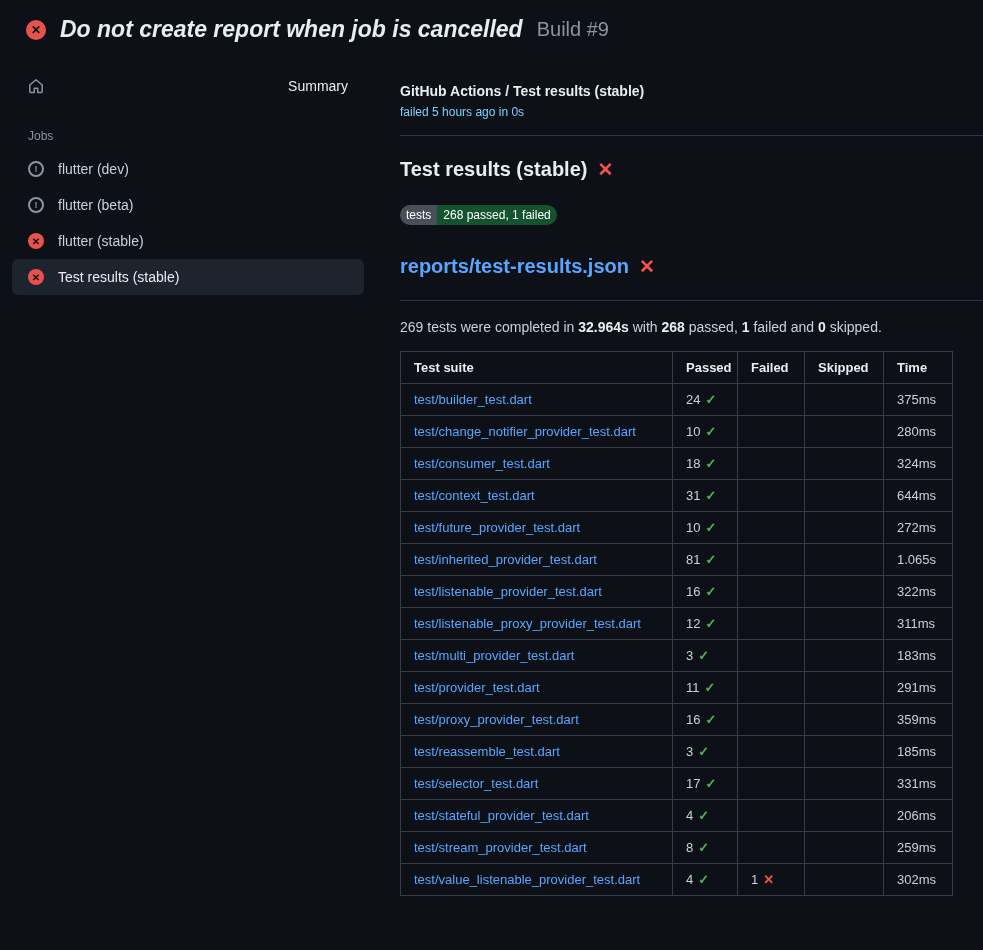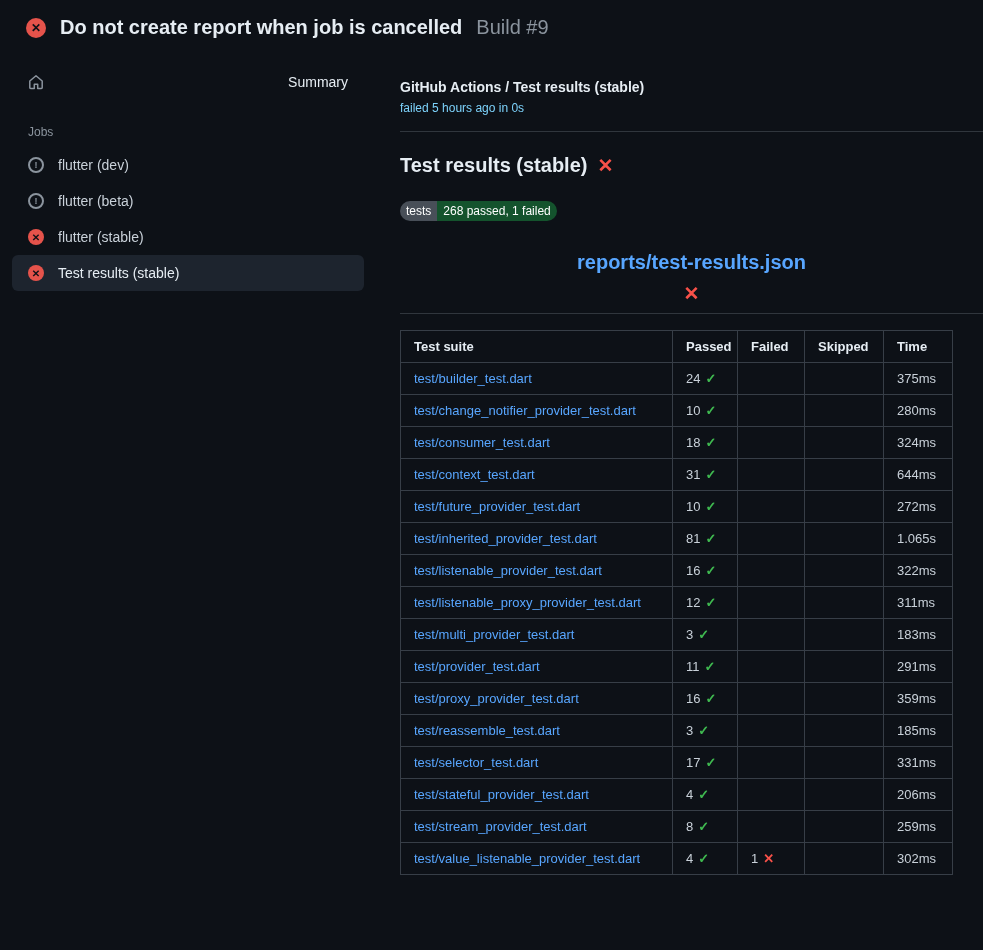--- a/index.html
+++ b/index.html
@@ -24,21 +24,21 @@
     justify-content: center;
     width: 16px; height: 16px;
     border-radius: 50%;
     background: #e5534b;
     color: #0d1117;
     font-size: 10px;
     font-weight: 700;
     flex: 0 0 auto;
   }
   .x-fill.big { width: 20px; height: 20px; font-size: 12px; }
-  .page-title { font-size: 20px; font-weight: 700; color: #e6edf3; }
+  .page-title { font-size: 23px; font-weight: 700; color: #e6edf3; font-style: italic; }
   .build-number { font-size: 20px; font-weight: 400; color: #8b949e; }
 
   
   .layout { display: flex; align-items: flex-start; }
   .sidebar { flex: 0 0 376px; width: 376px; padding: 14px 12px 0 12px; }
   .main { flex: 1 1 auto; padding: 28px 0 0 24px; min-width: 0; }
 
   
   .summary-item {
     display: flex; align-items: center; gap: 14px;
@@ -99,24 +99,24 @@
     overflow: hidden;
     font-size: 12px;
     color: #ffffff;
     line-height: 1;
   }
   .badge-label { background: #484f58; padding: 4px 6px; }
   .badge-value { background: #14532d; padding: 4px 6px; }
 
   .report-heading {
     margin-top: 30px;
-    padding-bottom: 10px;
+    padding-bottom: 22px;
     border-bottom: 1px solid #30363d;
     display: flex; align-items: center; gap: 10px;
-    font-size: 20px; font-weight: 700; flex-direction: column;
+    font-size: 20px; font-weight: 700;
   }
   .report-heading a { color: #58a6ff; text-decoration: none; cursor: pointer; }
 
   .summary-text { margin-top: 18px; font-size: 14px; color: #c9d1d9; }
   .summary-text b { color: #e6edf3; font-weight: 700; }
 
   
   table.results {
     margin-top: 16px;
     border-collapse: collapse;
@@ -199,20 +199,21 @@
     <div class="badge">
       <span class="badge-label">tests</span>
       <span class="badge-value">268 passed, 1 failed</span>
     </div>
 
     <h3 class="report-heading">
       <a href="#">reports/test-results.json</a>
       <span class="red-x">✕</span>
     </h3>
 
+    <p class="summary-text"><span>269 tests were completed in </span><b>32.964s</b><span> with </span><b>268</b><span> passed, </span><b>1</b><span> failed and </span><b>0</b><span> skipped.</span></p>
 
     <table class="results">
       <colgroup>
         <col style="width:272px">
           <col style="width:65px">
           <col style="width:67px">
           <col style="width:79px">
           <col style="width:69px">
       </colgroup>
       <thead>

